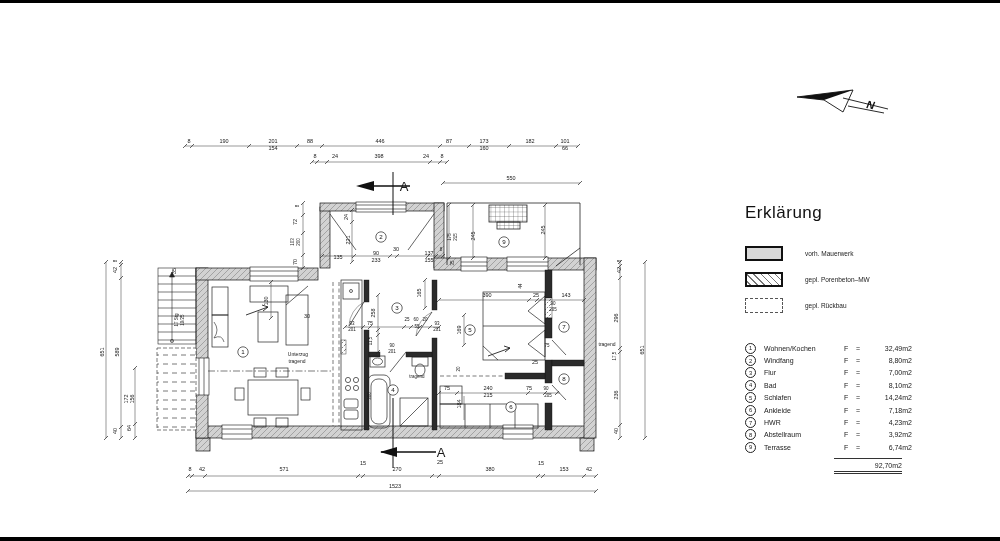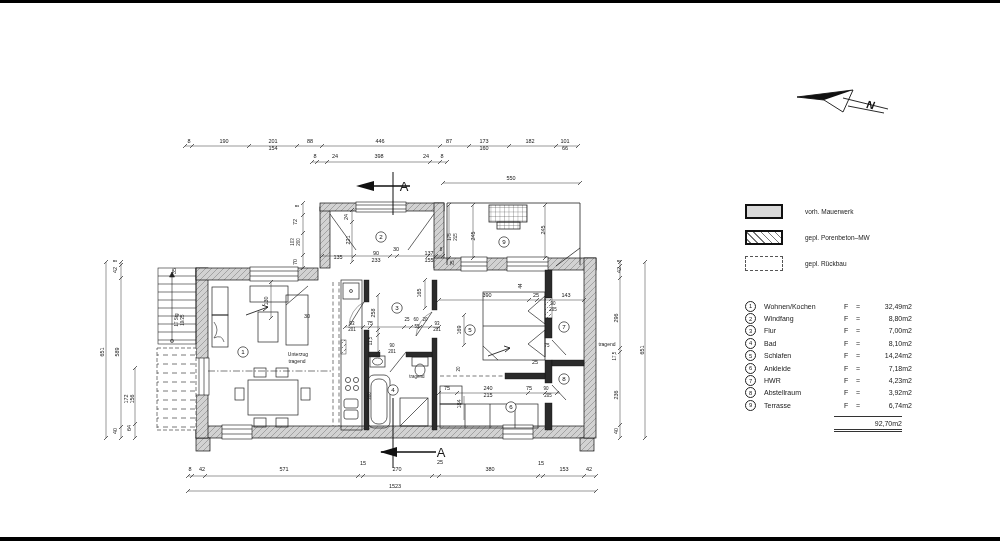--- a/index.html
+++ b/index.html
@@ -484,20 +484,21 @@
       <circle cx="564" cy="327" r="5.2" fill="#fff" stroke="#222" stroke-width="0.7"></circle>
       <text x="564" y="329.2" font-size="6.2" text-anchor="middle" fill="#111">7</text>
       <circle cx="564" cy="379" r="5.2" fill="#fff" stroke="#222" stroke-width="0.7"></circle>
       <text x="564" y="381.2" font-size="6.2" text-anchor="middle" fill="#111">8</text>
       <circle cx="504" cy="242" r="5.2" fill="#fff" stroke="#222" stroke-width="0.7"></circle>
       <text x="504" y="244.2" font-size="6.2" text-anchor="middle" fill="#111">9</text>
     </g>
 </svg>
 
 <div class="legend">
+  <h1>Erklärung</h1>
   <div id="legend-items">
       <div class="legend-item">
         <span class="swatch solid"></span>
         <span class="lab">vorh. Mauerwerk</span>
       </div>
       <div class="legend-item">
         <span class="swatch hatched"></span>
         <span class="lab">gepl. Porenbeton–MW</span>
       </div>
       <div class="legend-item">

